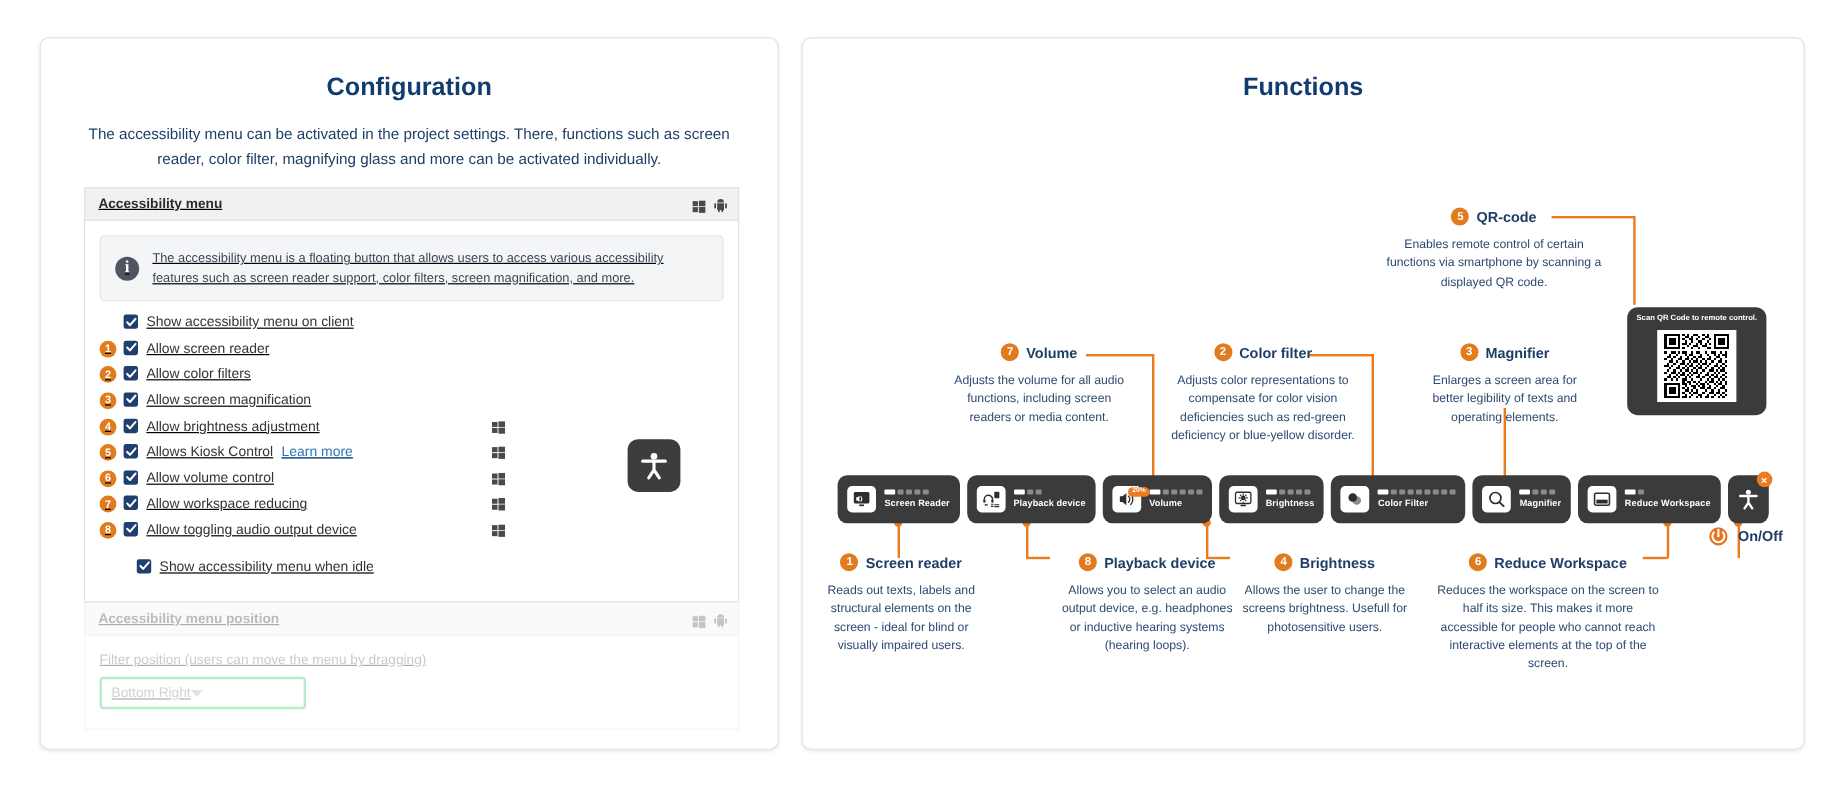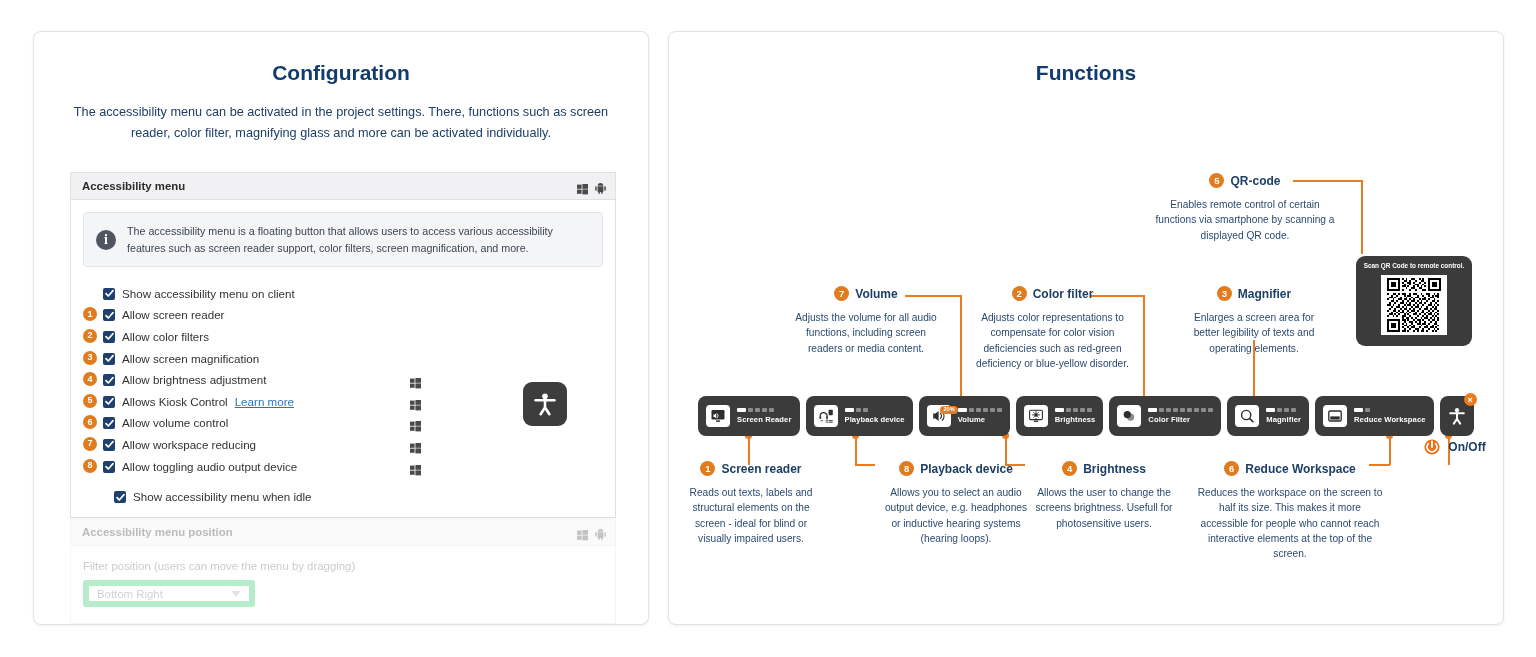--- a/index.html
+++ b/index.html
@@ -32,21 +32,21 @@
     text-align: center;
     color: #1f3e66;
     font-size: 12.7px;
     line-height: 1.62;
     margin: 17px auto 0;
   }
   #left-card .panel-sub  { width: 540px; }
   #right-card .panel-sub { width: 625px; }
 
   
-  .settings { position: absolute; left: 36px; top: 140px; width: 546px; }
+  .settings { position: absolute; left: 36px; top: 124px; width: 546px; text-decoration: underline; }
   .sec-head {
     background: #f1f1f3;
     border: 1px solid #e1e1e4;
     border-bottom: 1px solid #dedee1;
     height: 28px;
     display: flex; align-items: center;
     padding: 0 9px 0 11px;
   }
   .sec-head .t { font-size: 11.4px; color: #2b2b2b; font-weight: bold; flex: 1; }
   .os-icons { display: flex; align-items: center; gap: 7px; }
@@ -73,21 +73,21 @@
     width: 20px; height: 20px; border-radius: 50%;
     background: #4f5662; color: #fff;
     font-size: 14px; font-weight: bold; font-family: "Liberation Serif", serif;
     display: flex; align-items: center; justify-content: center;
     flex: 0 0 20px;
   }
   .info-txt { font-size: 10.7px; color: #3b4654; line-height: 1.55; }
 
   .opt-list { display: flex; flex-direction: column; }
   .opt {
-    display: flex; align-items: flex-end;
+    display: flex; align-items: flex-start;
     height: 21.6px;
     position: relative;
   }
   .badge-slot { width: 20px; flex: 0 0 20px; display: flex; align-items: center; }
   .num-badge {
     width: 14px; height: 14px; border-radius: 50%;
     background: #e07b1e; color: #fff;
     font-size: 9px; font-weight: bold;
     display: flex; align-items: center; justify-content: center;
     line-height: 1;
@@ -112,24 +112,23 @@
     display: flex; align-items: center; justify-content: center;
   }
   .a11y-square svg { width: 26px; height: 26px; }
 
   
   .faded { opacity: 0.32; }
   .sec2-body { border: 1px solid #e1e1e4; border-top: none; padding: 14px 12px 16px; }
   .field-lbl { font-size: 11.4px; color: #5a5a5a; margin-bottom: 8px; }
   .select-box {
     width: 172px; height: 27px;
-    border: 6px solid #22c55e; border-radius: 3px;
+    border: 2px solid #22c55e; border-radius: 3px;
     display: flex; align-items: center; padding: 0 8px;
     font-size: 11.4px; color: #6f6f6f;
-    justify-content: space-between;
   }
   .caret { width: 0; height: 0; border-left: 5px solid transparent; border-right: 5px solid transparent; border-top: 6px solid #aaa; }
 
   
   .callout { position: absolute; }
   .co-head { display: flex; align-items: center; justify-content: center; gap: 6px; white-space: nowrap; }
   .co-badge {
     width: 15px; height: 15px; border-radius: 50%;
     background: #e07b1e; color: #fff;
     font-size: 9.5px; font-weight: bold;

